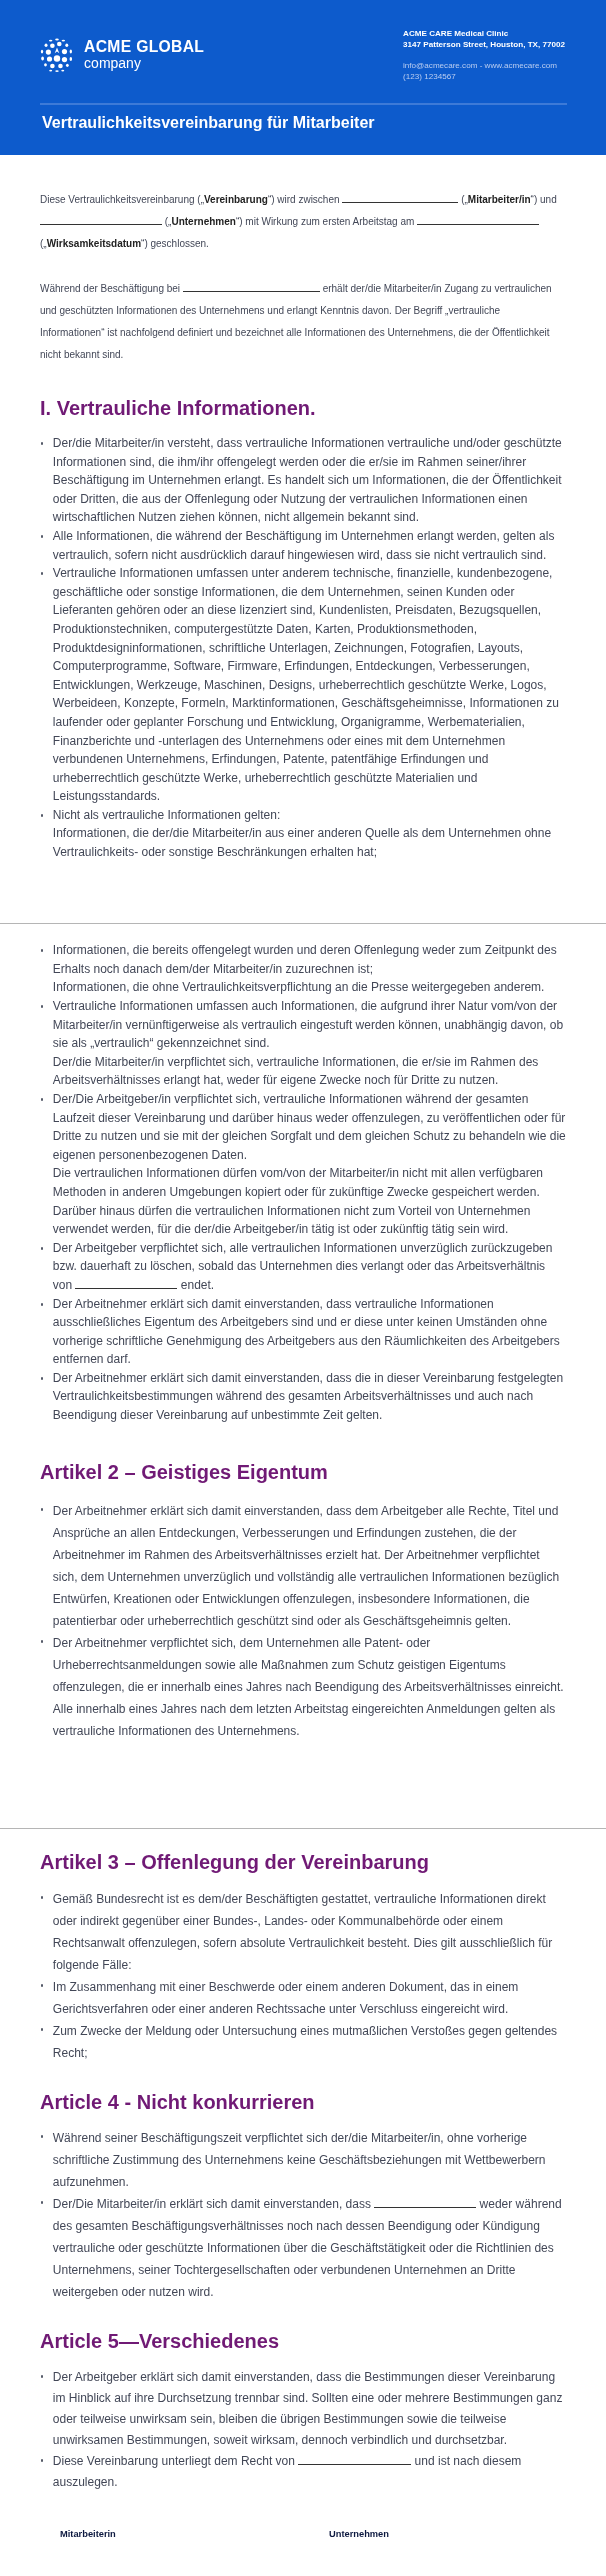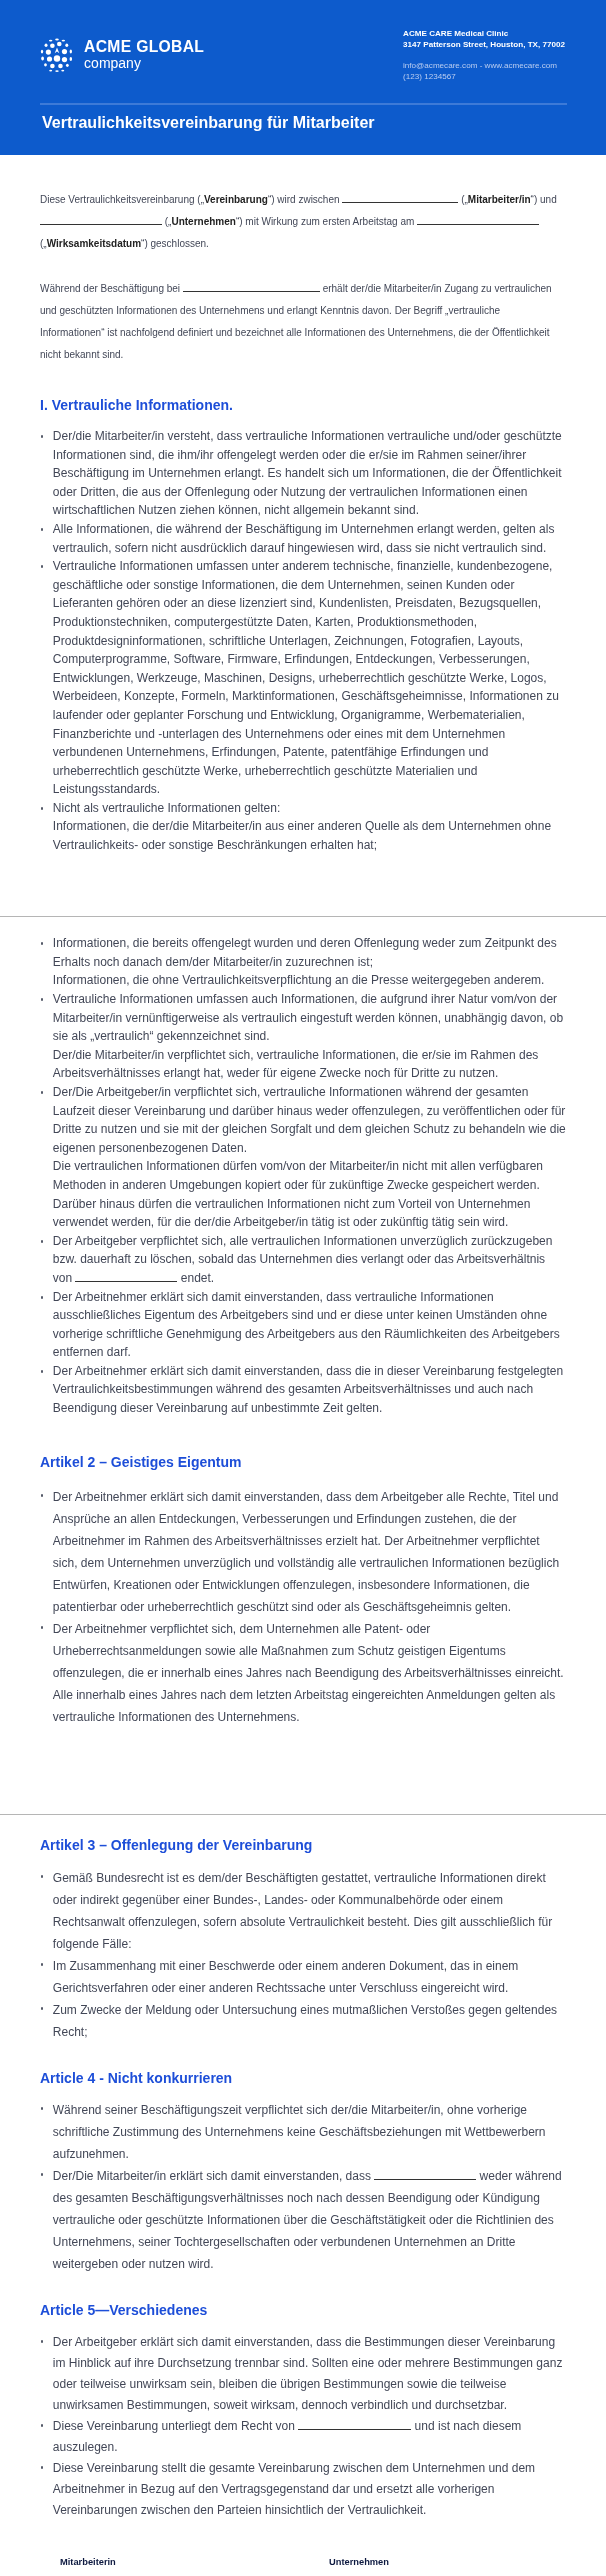--- a/index.html
+++ b/index.html
@@ -16,21 +16,21 @@
   .contact .org { font-weight: bold; }
   .contact .muted { color: #b9cdf1; }
   .contact .gap { height: 10px; }
   .hdr-rule { position: absolute; left: 40px; right: 40px; top: 103px; height: 2.3px; background: #3d7ad7; }
   .doc-title { position: absolute; left: 42px; top: 114px; font-size: 16px; font-weight: bold; color: #fff; }
 
   .content { padding: 0 40px; }
   p.para { font-size: 10px; line-height: 22px; color: #424757; }
   p.para b { color: #222; }
   .blank { display: inline-block; border-bottom: 0.9px solid #333; height: 1em; vertical-align: baseline; }
-  h2.sec { font-size: 14px; font-weight: bold; color: #1d4ed8; }
+  h2.sec { font-size: 20px; font-weight: bold; color: #701a75; }
   ul.blist { list-style: none; }
   ul.blist li { position: relative; padding-left: 12.8px; font-size: 12px; line-height: 18.6px; color: #424757; }
   ul.blist li::before { content: ""; position: absolute; left: 0.6px; top: 8.1px; width: 2.9px; height: 2.9px; background: #555a68; border-radius: 50%; }
   ul.wide li { line-height: 22px; }
   .pagebreak { height: 1.2px; background: #b5b5b5; width: 607px; }
 
   .sig-grid { display: grid; grid-template-columns: 269px 269px; padding: 0 60px; }
   .sig-label { font-size: 9.3px; font-weight: bold; color: #0d1940; height: 49px; }
 </style>
 </head>
@@ -156,21 +156,20 @@
       <span>Der/Die Mitarbeiter/in erklärt sich damit einverstanden, dass </span><span class="blank" style="width:102px;"></span><span> weder während des gesamten Beschäftigungsverhältnisses noch nach dessen Beendigung oder Kündigung vertrauliche oder geschützte Informationen über die Geschäftstätigkeit oder die Richtlinien des Unternehmens, seiner Tochtergesellschaften oder verbundenen Unternehmen an Dritte weitergeben oder nutzen wird.</span>
     </li>
   </ul>
 
   <h2 class="sec" style="margin-top:27px;">Article 5—Verschiedenes</h2>
   <ul class="blist wide" style="margin-top:14px; line-height:21px;">
     <li style="line-height:21px;">Der Arbeitgeber erklärt sich damit einverstanden, dass die Bestimmungen dieser Vereinbarung im Hinblick auf ihre Durchsetzung trennbar sind. Sollten eine oder mehrere Bestimmungen ganz oder teilweise unwirksam sein, bleiben die übrigen Bestimmungen sowie die teilweise unwirksamen Bestimmungen, soweit wirksam, dennoch verbindlich und durchsetzbar.</li>
     <li style="line-height:21px;">
       <span>Diese Vereinbarung unterliegt dem Recht von </span><span class="blank" style="width:113px;"></span><span> und ist nach diesem auszulegen.</span>
     </li>
-    <li style="line-height:21px;">Diese Vereinbarung stellt die gesamte Vereinbarung zwischen dem Unternehmen und dem Arbeitnehmer in Bezug auf den Vertragsgegenstand dar und ersetzt alle vorherigen Vereinbarungen zwischen den Parteien hinsichtlich der Vertraulichkeit.</li>
   </ul>
 </div>
 
 <div class="sig-grid" style="margin-top:36px;">
   <div>
     <div class="sig-label">Mitarbeiterin</div>
     <div class="sig-label">Datum</div>
     <div class="sig-label">Adresse</div>
     <div class="sig-label">Unterschrift</div>
   </div>

